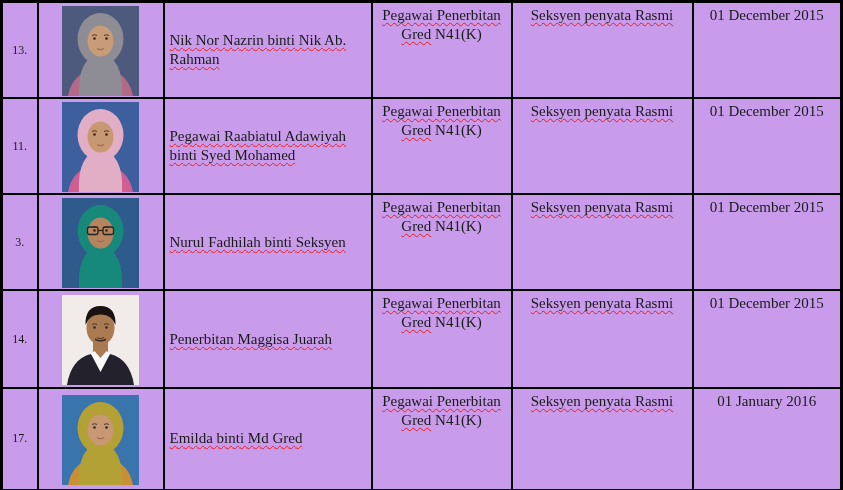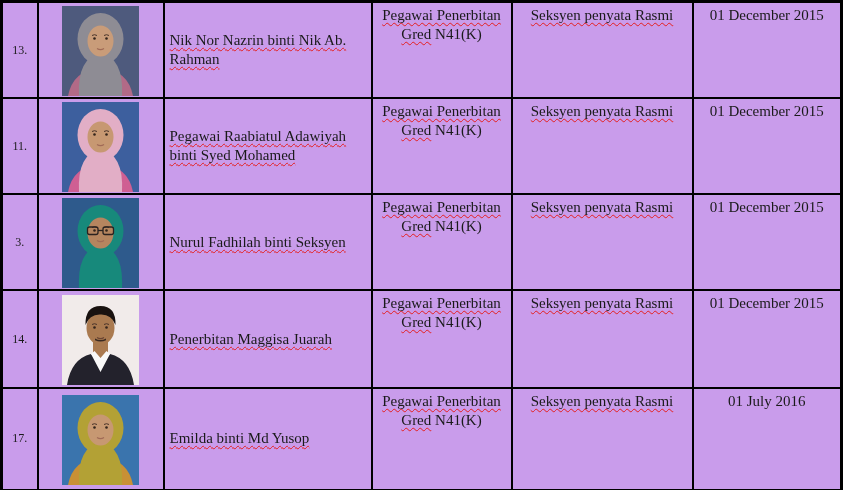--- a/index.html
+++ b/index.html
@@ -183,27 +183,27 @@
               <ellipse cx="38.5" cy="33" rx="23" ry="26" fill="#b3a135"></ellipse>
               <path d="M17,90 Q15,52 38.5,47 Q62,52 60,90 Z" fill="#b3a135"></path>
               <ellipse cx="38.5" cy="35" rx="13" ry="15.5" fill="#c79872"></ellipse>
               <circle cx="32.5" cy="32.5" r="1.3" fill="#33241c"></circle>
               <circle cx="44.5" cy="32.5" r="1.3" fill="#33241c"></circle>
               <path d="M30,29.5 q2.5,-1.6 5,0 M42,29.5 q2.5,-1.6 5,0" stroke="#4a342a" stroke-width="1" fill="none"></path>
               <path d="M35,42.5 q3.5,2.2 7,0" stroke="#a06a56" stroke-width="1.2" fill="none"></path>
             </svg>
     </td>
     <td class="c-name">
-      <span class="sq">Emilda binti Md Yusop</span>
-    </td>
-    <td class="c-pos">
-      <div><span class="sq">Pegawai Penerbitan</span><br><span class="sq">Gred</span><span> N41(K)</span></div>
-    </td>
-    <td class="c-sec">
-      <span class="sq">Seksyen penyata Rasmi</span>
-    </td>
-    <td class="c-date">
-      <span>01 July 2016</span>
+      <span class="sq">Emilda binti Md Gred</span>
+    </td>
+    <td class="c-pos">
+      <div><span class="sq">Pegawai Penerbitan</span><br><span class="sq">Gred</span><span> N41(K)</span></div>
+    </td>
+    <td class="c-sec">
+      <span class="sq">Seksyen penyata Rasmi</span>
+    </td>
+    <td class="c-date">
+      <span>01 January 2016</span>
     </td>
   </tr>
       </tbody>
   </table>
 </div>
 
 </body></html>

